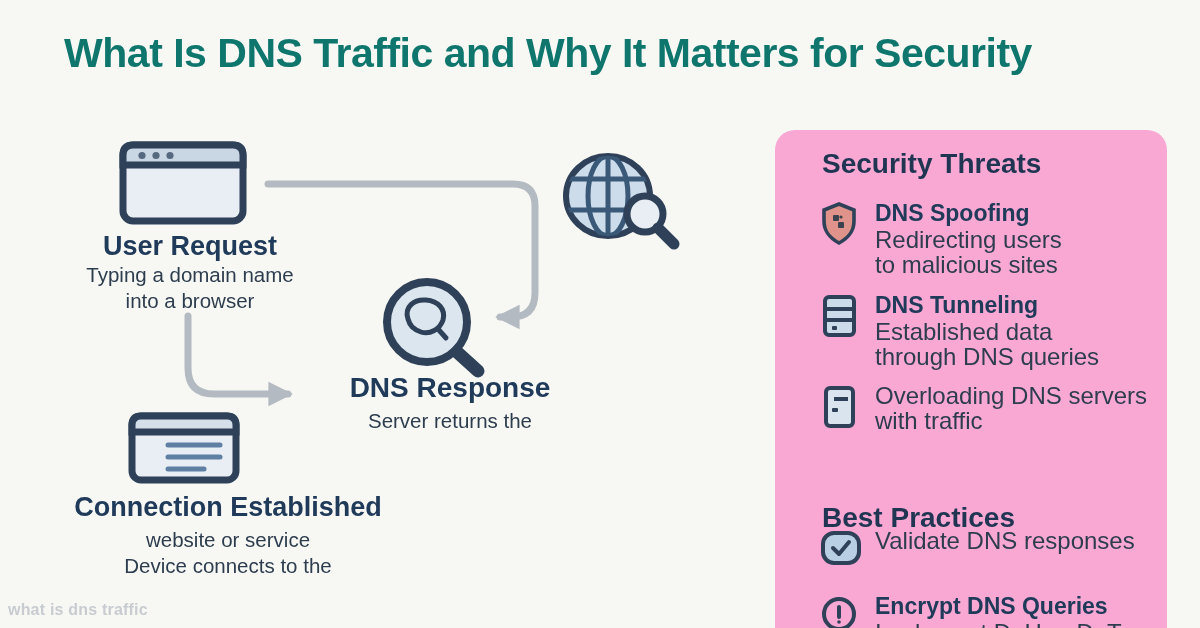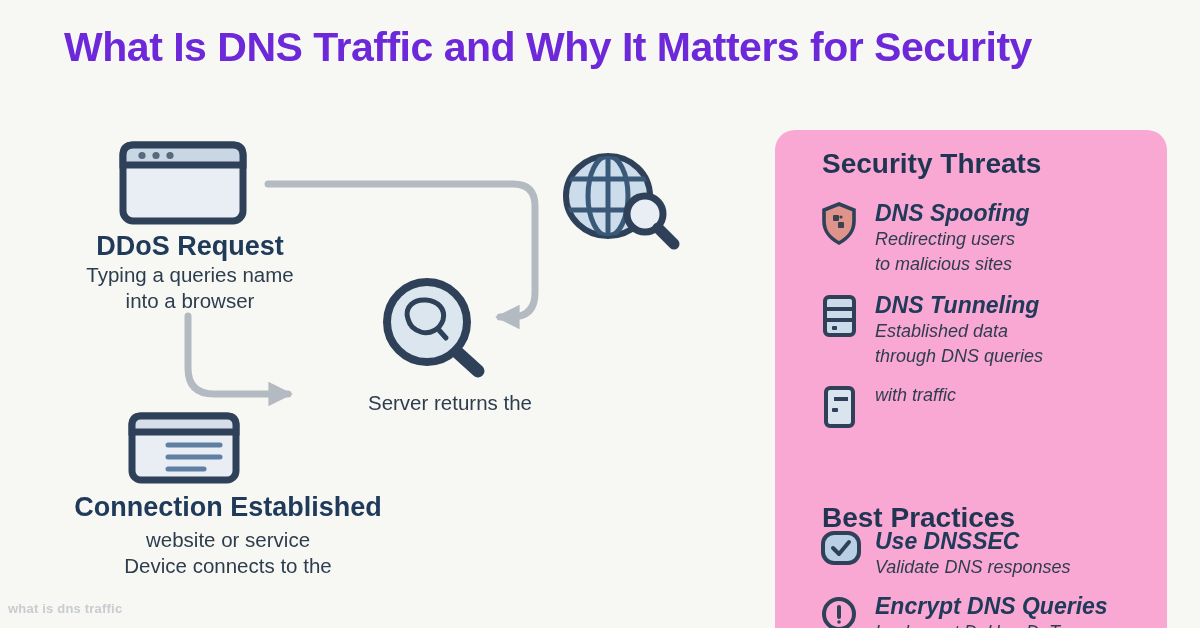--- a/index.html
+++ b/index.html
@@ -3,46 +3,46 @@
 <meta charset="utf-8">
 <style>
   * { margin:0; padding:0; box-sizing:border-box; }
   html,body { width:1200px; height:628px; }
   body { font-family:"Liberation Sans", sans-serif; }
   .canvas {
     position:relative; width:1200px; height:628px;
     background:#f7f8f4; overflow:hidden;
   }
   .page-title {
-    position:absolute; top:24px; left:0; width:1096px;
+    position:absolute; top:30px; left:0; width:1096px;
     text-align:center; font-size:41px; font-weight:800;
-    letter-spacing:-0.5px; color:#6d28d9;
+    letter-spacing:-0.5px; color:#0f766e;
   }
   .abs { position:absolute; }
   .step-title { font-weight:800; color:#203a5a; font-size:27px; }
   .step-desc { color:#2e3d4e; font-size:20.5px; line-height:26px; font-weight:500; }
   .line { display:block; }
   .center { text-align:center; }
   .flow-svg { position:absolute; top:0; left:0; pointer-events:none; }
 
   .panel {
     position:absolute; left:775px; top:130px; width:392px; height:515px;
     background:#f9a8d4; border-radius:20px 20px 0 0;
   }
   .panel-header {
     position:absolute; left:47px; font-size:28px; font-weight:800; color:#1f3552;
   }
   .panel-item { position:absolute; left:0; width:392px; }
   .panel-item .p-icon { position:absolute; left:45px; top:2px; }
-  .panel-item .p-text { position:absolute; left:100px; top:0; width:285px;font-style:italic; }
+  .panel-item .p-text { position:absolute; left:100px; top:0; width:285px; }
   .p-title { font-size:23px; font-weight:800; color:#203a5a; }
-  .p-desc { font-size:18px; line-height:25px; color:#2e3d4e; font-weight:500; }
+  .p-desc { font-size:24px; line-height:25px; color:#2e3d4e; font-weight:500; }
 
   .watermark {
-    position:absolute; left:8px; top:601px; font-size:13px;
+    position:absolute; left:8px; top:601px; font-size:16px;
     color:#c8ccd0; font-weight:600; letter-spacing:0.2px;
   }
 </style>
 </head>
 <body>
 
 <div class="canvas">
 
   <h1 class="page-title">What Is DNS Traffic and Why It Matters for Security</h1>
 
@@ -57,23 +57,23 @@
   </svg>
 
   <svg class="abs" style="left:119px; top:141px;" width="128" height="84" viewBox="0 0 128 84">
     <rect x="4" y="4" width="120" height="76" rx="10" fill="#e8eef4" stroke="#2e4158" stroke-width="7"></rect>
     <path d="M4,14 Q4,4 14,4 H114 Q124,4 124,14 V24 H4 Z" fill="#c9d6e3" stroke="#2e4158" stroke-width="7"></path>
     <circle cx="23" cy="14.5" r="3.6" fill="#56697e"></circle>
     <circle cx="37" cy="14.5" r="3.6" fill="#56697e"></circle>
     <circle cx="51" cy="14.5" r="3.6" fill="#56697e"></circle>
   </svg>
   <div class="abs center" style="left:40px; top:231px; width:300px;">
-    <div class="step-title">DDoS Request</div>
+    <div class="step-title">User Request</div>
     <div class="step-desc">
-      <span class="line">Typing a queries name</span>
+      <span class="line">Typing a domain name</span>
       <span class="line">into a browser</span>
     </div>
   </div>
 
   <svg class="abs" style="left:558px; top:148px;" width="130" height="105" viewBox="0 0 130 105">
     <defs>
         <clipPath id="globeClip">
           <ellipse cx="50" cy="48" rx="42" ry="40"></ellipse>
         </clipPath>
       </defs>
@@ -88,21 +88,22 @@
     <line x1="100" y1="80" x2="116" y2="96" stroke="#2e4158" stroke-width="11" stroke-linecap="round"></line>
   </svg>
 
   <svg class="abs" style="left:380px; top:275px;" width="115" height="105" viewBox="0 0 115 105">
     <circle cx="47" cy="47" r="40" fill="#dce6ef" stroke="#2e4158" stroke-width="8"></circle>
     <path d="M28,44 C24,32 34,24 46,25 C58,26 66,34 63,45 C60,54 50,60 41,57 C33,54 30,51 28,44 Z" fill="none" stroke="#2e4158" stroke-width="5"></path>
     <line x1="58" y1="54" x2="66" y2="63" stroke="#2e4158" stroke-width="5" stroke-linecap="round"></line>
     <line x1="77" y1="77" x2="98" y2="96" stroke="#2e4158" stroke-width="13" stroke-linecap="round"></line>
   </svg>
   <div class="abs center" style="left:300px; top:372px; width:300px;">
-    <div class="step-desc" style="margin-top:18px;">
+    <div class="step-title" style="font-size:28px;">DNS Response</div>
+    <div class="step-desc" style="margin-top:4px;">
       <span class="line">Server returns the</span>
     </div>
   </div>
 
   <svg class="abs" style="left:128px; top:412px;" width="112" height="72" viewBox="0 0 112 72">
     <rect x="4" y="4" width="104" height="64" rx="9" fill="#e8eef4" stroke="#2e4158" stroke-width="7"></rect>
     <path d="M4,13 Q4,4 13,4 H99 Q108,4 108,13 V20 H4 Z" fill="#d4dfea" stroke="#2e4158" stroke-width="7"></path>
     <line x1="40" y1="33" x2="92" y2="33" stroke="#5f7fa3" stroke-width="5" stroke-linecap="round"></line>
     <line x1="40" y1="45" x2="92" y2="45" stroke="#5f7fa3" stroke-width="5" stroke-linecap="round"></line>
     <line x1="40" y1="57" x2="76" y2="57" stroke="#5f7fa3" stroke-width="5" stroke-linecap="round"></line>
@@ -152,34 +153,34 @@
     </div>
 
     <div class="panel-item" style="top:253px;">
       <svg class="p-icon" width="38" height="44" viewBox="0 0 38 44">
         <rect x="6" y="3" width="27" height="38" rx="4" fill="#dae4ee" stroke="#2e4158" stroke-width="4"></rect>
         <line x1="14" y1="14" x2="28" y2="14" stroke="#2e4158" stroke-width="4"></line>
         <rect x="12" y="23" width="6" height="4" rx="1" fill="#2e4158"></rect>
       </svg>
       <div class="p-text">
         <div class="p-desc">
+          <span class="line">Overloading DNS servers</span>
           <span class="line">with traffic</span>
         </div>
       </div>
     </div>
 
     <h2 class="panel-header" style="top:349px;margin-top:23px;">Best Practices</h2>
 
     <div class="panel-item" style="top:398px;">
       <svg class="p-icon" width="42" height="36" viewBox="0 0 42 36">
         <rect x="3" y="3" width="36" height="30" rx="11" fill="#b9cfe4" stroke="#2e4158" stroke-width="4"></rect>
         <path d="M13,18 L19,24 L29,12" fill="none" stroke="#2e4158" stroke-width="4" stroke-linecap="round" stroke-linejoin="round"></path>
       </svg>
       <div class="p-text">
-        <div class="p-title">Use DNSSEC</div>
         <div class="p-desc">
           <span class="line">Validate DNS responses</span>
         </div>
       </div>
     </div>
 
     <div class="panel-item" style="top:463px;">
       <svg class="p-icon" width="38" height="38" viewBox="0 0 38 38">
         <circle cx="19" cy="19" r="15" fill="none" stroke="#2e4158" stroke-width="4"></circle>
         <line x1="19" y1="12" x2="19" y2="22" stroke="#2e4158" stroke-width="4" stroke-linecap="round"></line>

